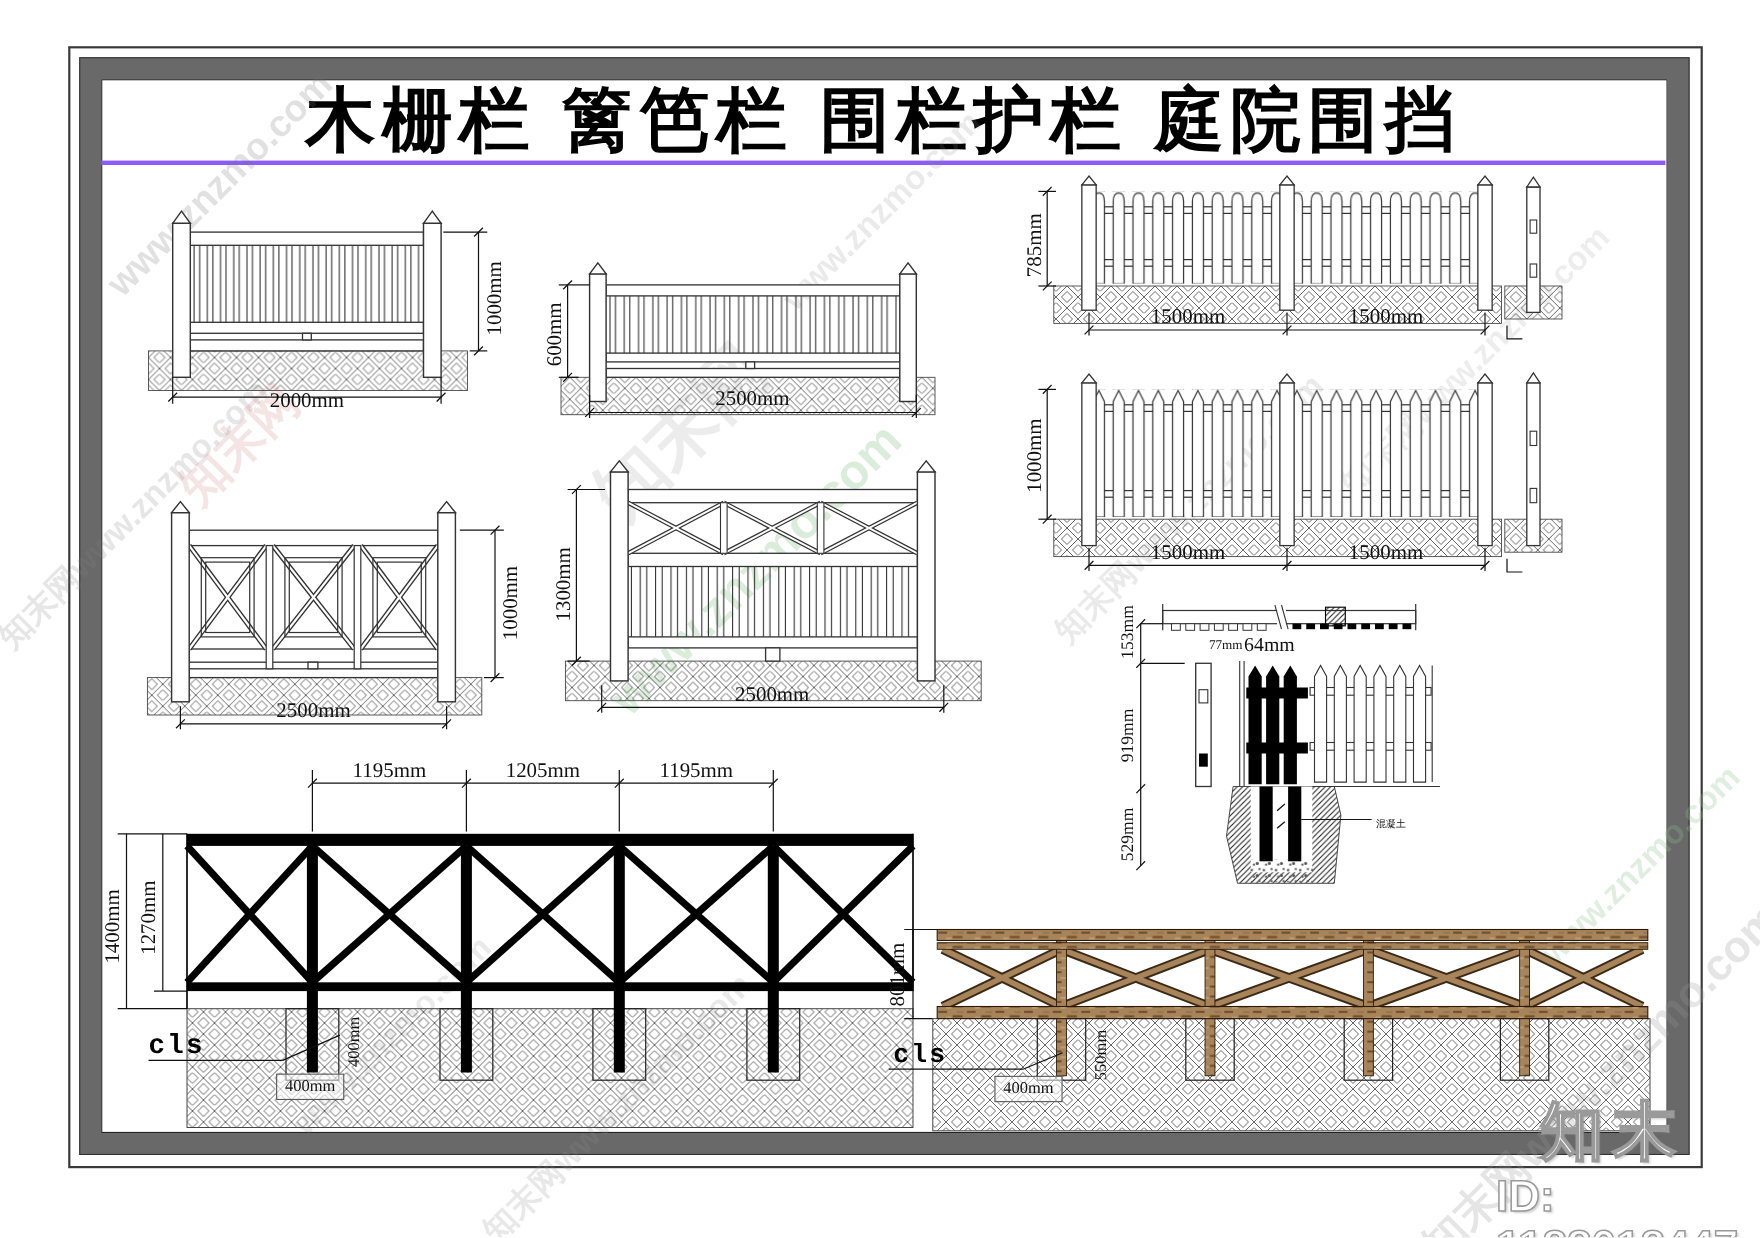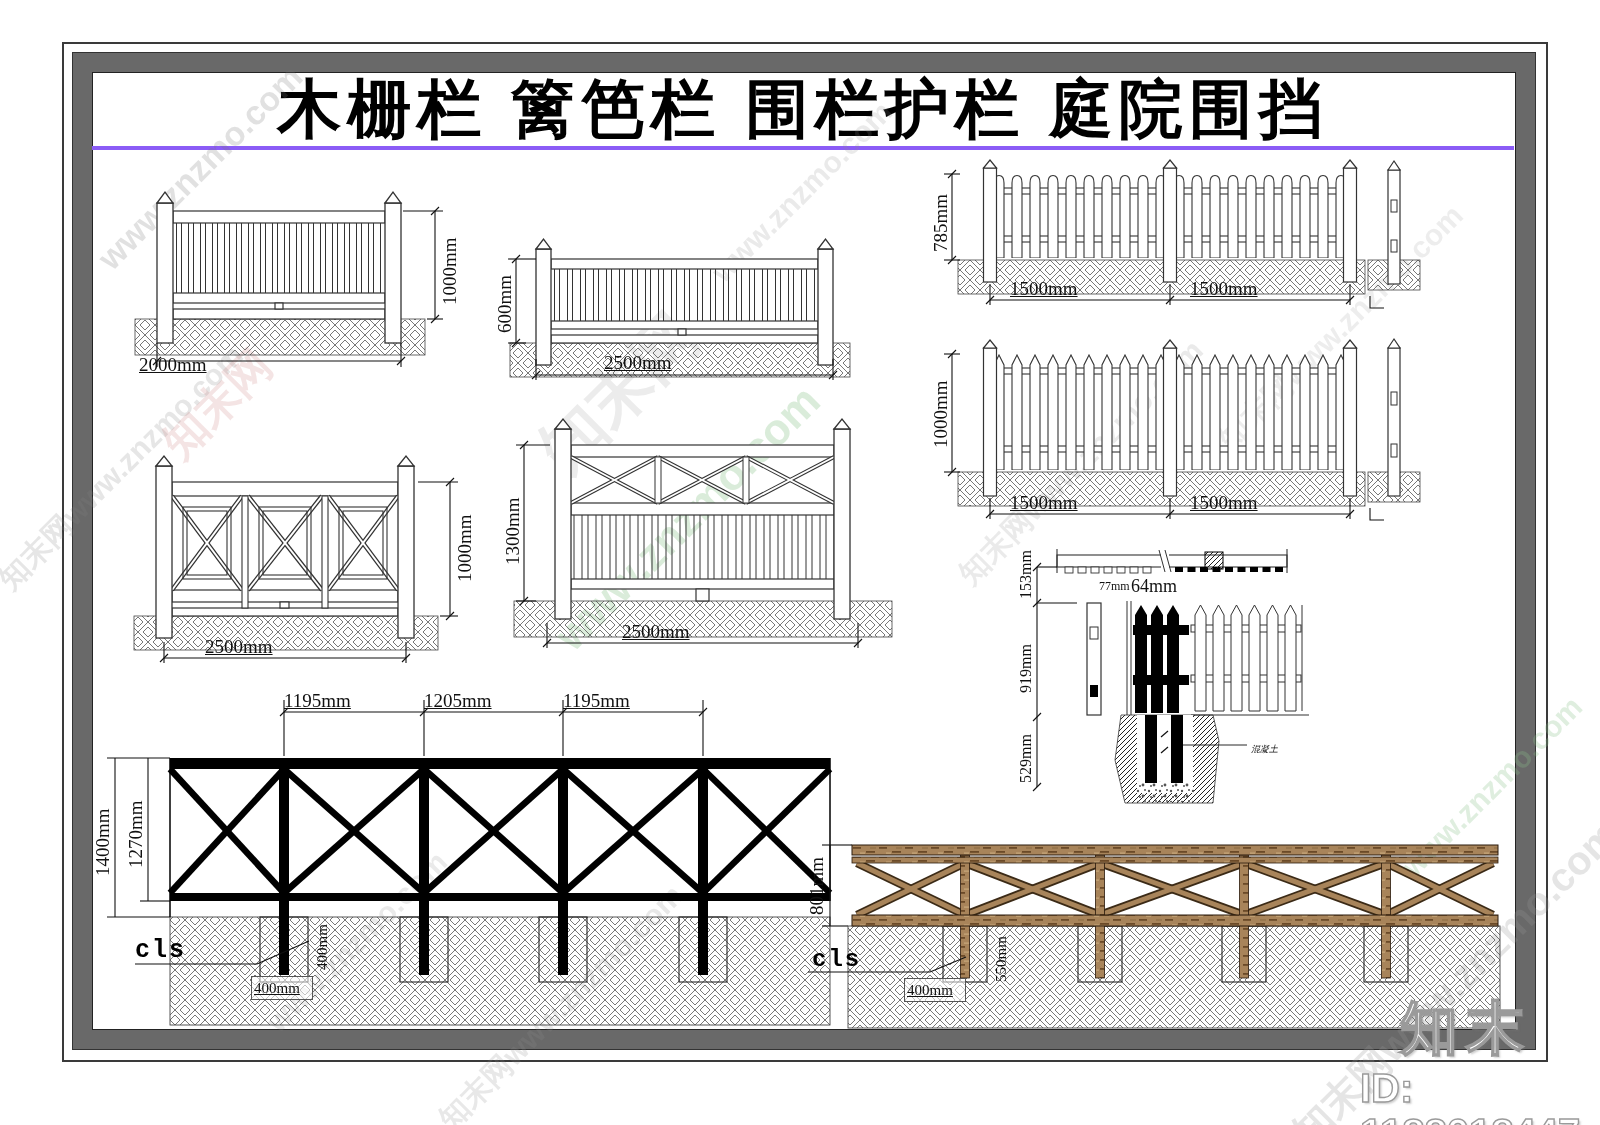--- a/index.html
+++ b/index.html
@@ -7,24 +7,24 @@
         font-family:"Liberation Sans",sans-serif;color:#111;}
   
   .f-outer{position:absolute;left:62px;top:42px;width:1482px;height:1016px;border:2px solid #3a3a3a;background:#fff;}
   .f-gray{position:absolute;left:72px;top:52px;width:1462px;height:996px;background:#696969;border:1px solid #333;}
   .f-inner{position:absolute;left:92px;top:72px;width:1422px;height:956px;background:#fff;border:1px solid #222;}
   .title-bar{position:absolute;left:92px;top:72px;width:1422px;height:74px;border-bottom:4px solid #8b5cf6;
              display:flex;align-items:center;justify-content:center;font-size:64px;font-weight:700;
              letter-spacing:6px;color:#000;}
   
   .dim{position:absolute;font-family:"Liberation Serif",serif;font-size:19px;color:#111;white-space:nowrap;line-height:22px;}
-  .dim.ctr{text-decoration:underline;}
+  .dim.ctr{text-align:center;}
   .vdim{transform:rotate(-90deg);transform-origin:0 0;}
   .sm{font-size:15px;}
-  .xs{font-size:9px;font-style:italic;}
+  .xs{font-size:9px;}
   .boxed{border:1px solid #555;padding:0 2px;background:rgba(255,255,255,.55);}
   .cls{position:absolute;font-family:"Liberation Mono",monospace;font-size:25px;font-weight:700;letter-spacing:2px;color:#000;}
   
   .wm{position:absolute;white-space:nowrap;pointer-events:none;font-weight:700;
       transform:rotate(-45deg);transform-origin:0 0;}
   
   .logo{position:absolute;font-size:58px;font-weight:700;letter-spacing:8px;color:#fff;
         -webkit-text-stroke:1.6px #9a9a9a;text-shadow:2px 2px 2px rgba(120,120,120,.35);}
   .idtxt{position:absolute;font-size:40px;font-weight:700;color:#fff;
         -webkit-text-stroke:1.4px #9a9a9a;text-shadow:2px 2px 2px rgba(120,120,120,.35);}

